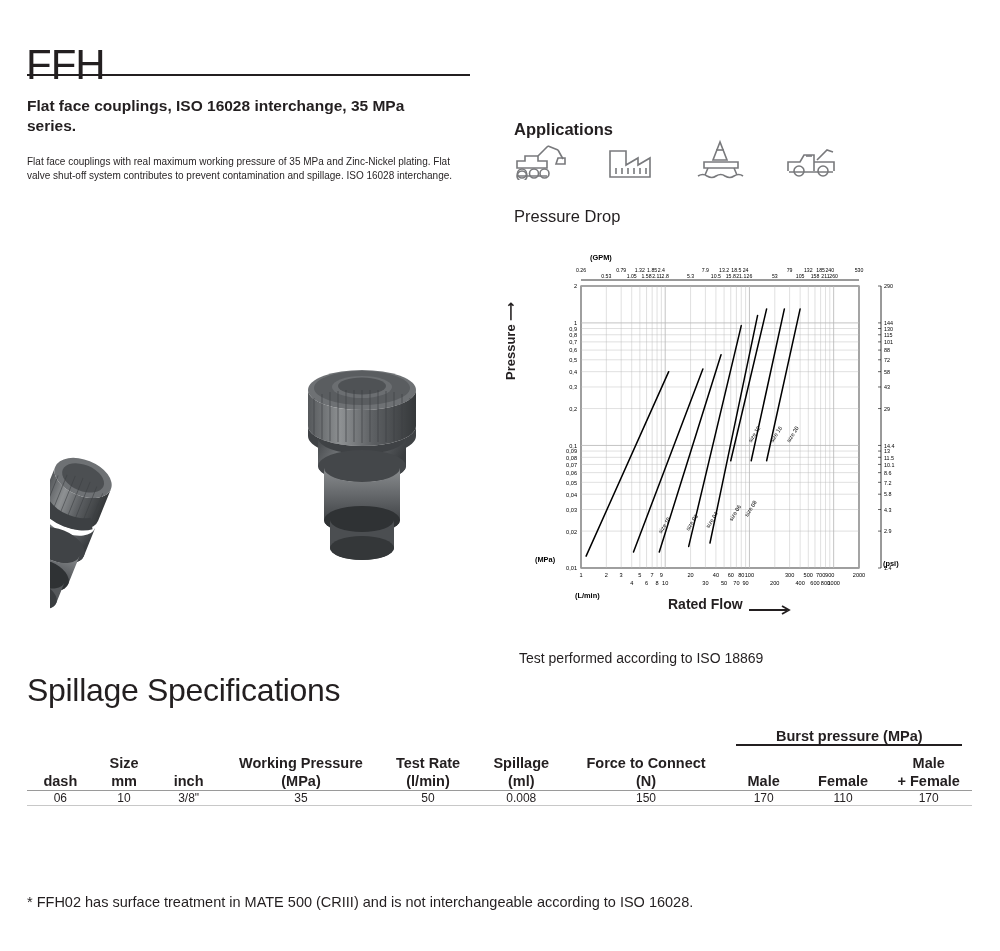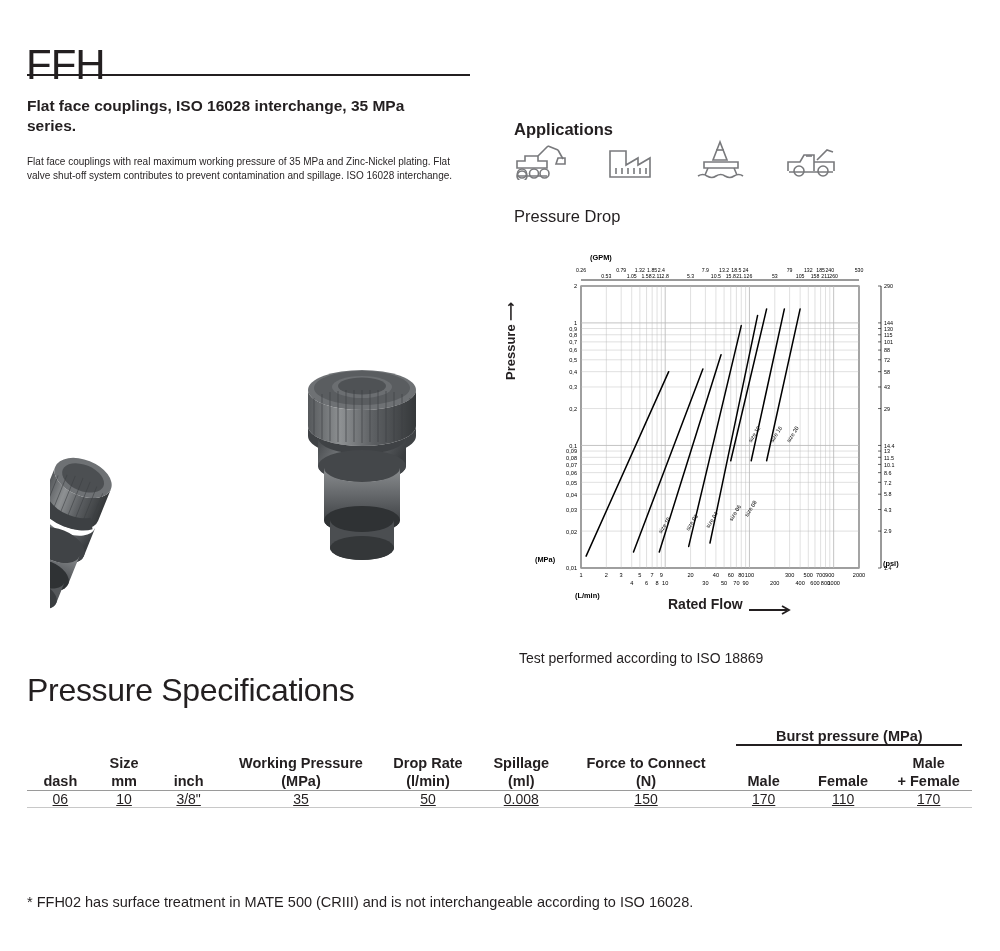--- a/index.html
+++ b/index.html
@@ -85,21 +85,21 @@
   }
   .table-area { position:absolute; left:27px; top:728px; width:945px; }
   table.spec { border-collapse:collapse; width:945px; font-size:14px; }
   table.spec th, table.spec td { text-align:center; vertical-align:bottom; padding:0; }
   .burst-group-label {
     font-size:14.5px; font-weight:bold; padding-bottom:5px;
   }
   .burst-rule { height:1.5px; background:#231f20; margin:0 10px 8px 10px; }
   .hdr td, .hdr th { font-size:14.5px; font-weight:bold; line-height:1.25; padding-bottom:7px; }
   .rule-full { height:1.5px; background:#9a9a9a; }
-  .data td { font-size:14px; padding:13px 0 14px 0;text-decoration:underline; }
+  .data td { font-size:12px; padding:13px 0 14px 0; }
   .rule-bottom { height:1px; background:#c8c8c8; }
   .footnote {
     position:absolute; left:27px; top:894px;
     font-size:14.5px;
   }
 </style>
 </head>
 <body>
 
 <div class="page">
@@ -417,21 +417,21 @@
         <ellipse cx="32" cy="90" rx="28" ry="16" fill="#404346"></ellipse>
         <path d="M8 92 v30 a24 14 0 0 0 48 0 v-30 a24 14 0 0 1 -48 0 z" fill="url(#g1)"></path>
         <ellipse cx="32" cy="122" rx="24" ry="14" fill="#2f3234"></ellipse>
         <path d="M12 122 v22 a20 12 0 0 0 40 0 v-22 a20 12 0 0 1 -40 0 z" fill="#55585b"></path>
         <ellipse cx="32" cy="144" rx="20" ry="12" fill="#3a3d40"></ellipse>
         <ellipse cx="32" cy="144" rx="13" ry="8" fill="#2b2e30"></ellipse>
       </g>
     </svg>
   </div>
 
-  <div class="tech-h">Pressure Specifications</div>
+  <div class="tech-h">Spillage Specifications</div>
 
   <div class="table-area">
     <table class="spec">
       <colgroup>
         <col style="width:68px">
           <col style="width:62px">
           <col style="width:70px">
         <col style="width:160px">
           <col style="width:100px">
           <col style="width:90px">
@@ -460,21 +460,21 @@
           <div>mm</div>
         </td>
         <td>
           <div>inch</div>
         </td>
         <td>
           <div>Working Pressure</div>
           <div>(MPa)</div>
         </td>
         <td>
-          <div>Drop Rate</div>
+          <div>Test Rate</div>
           <div>(l/min)</div>
         </td>
         <td>
           <div>Spillage</div>
           <div>(ml)</div>
         </td>
         <td>
           <div>Force to Connect</div>
           <div>(N)</div>
         </td>

